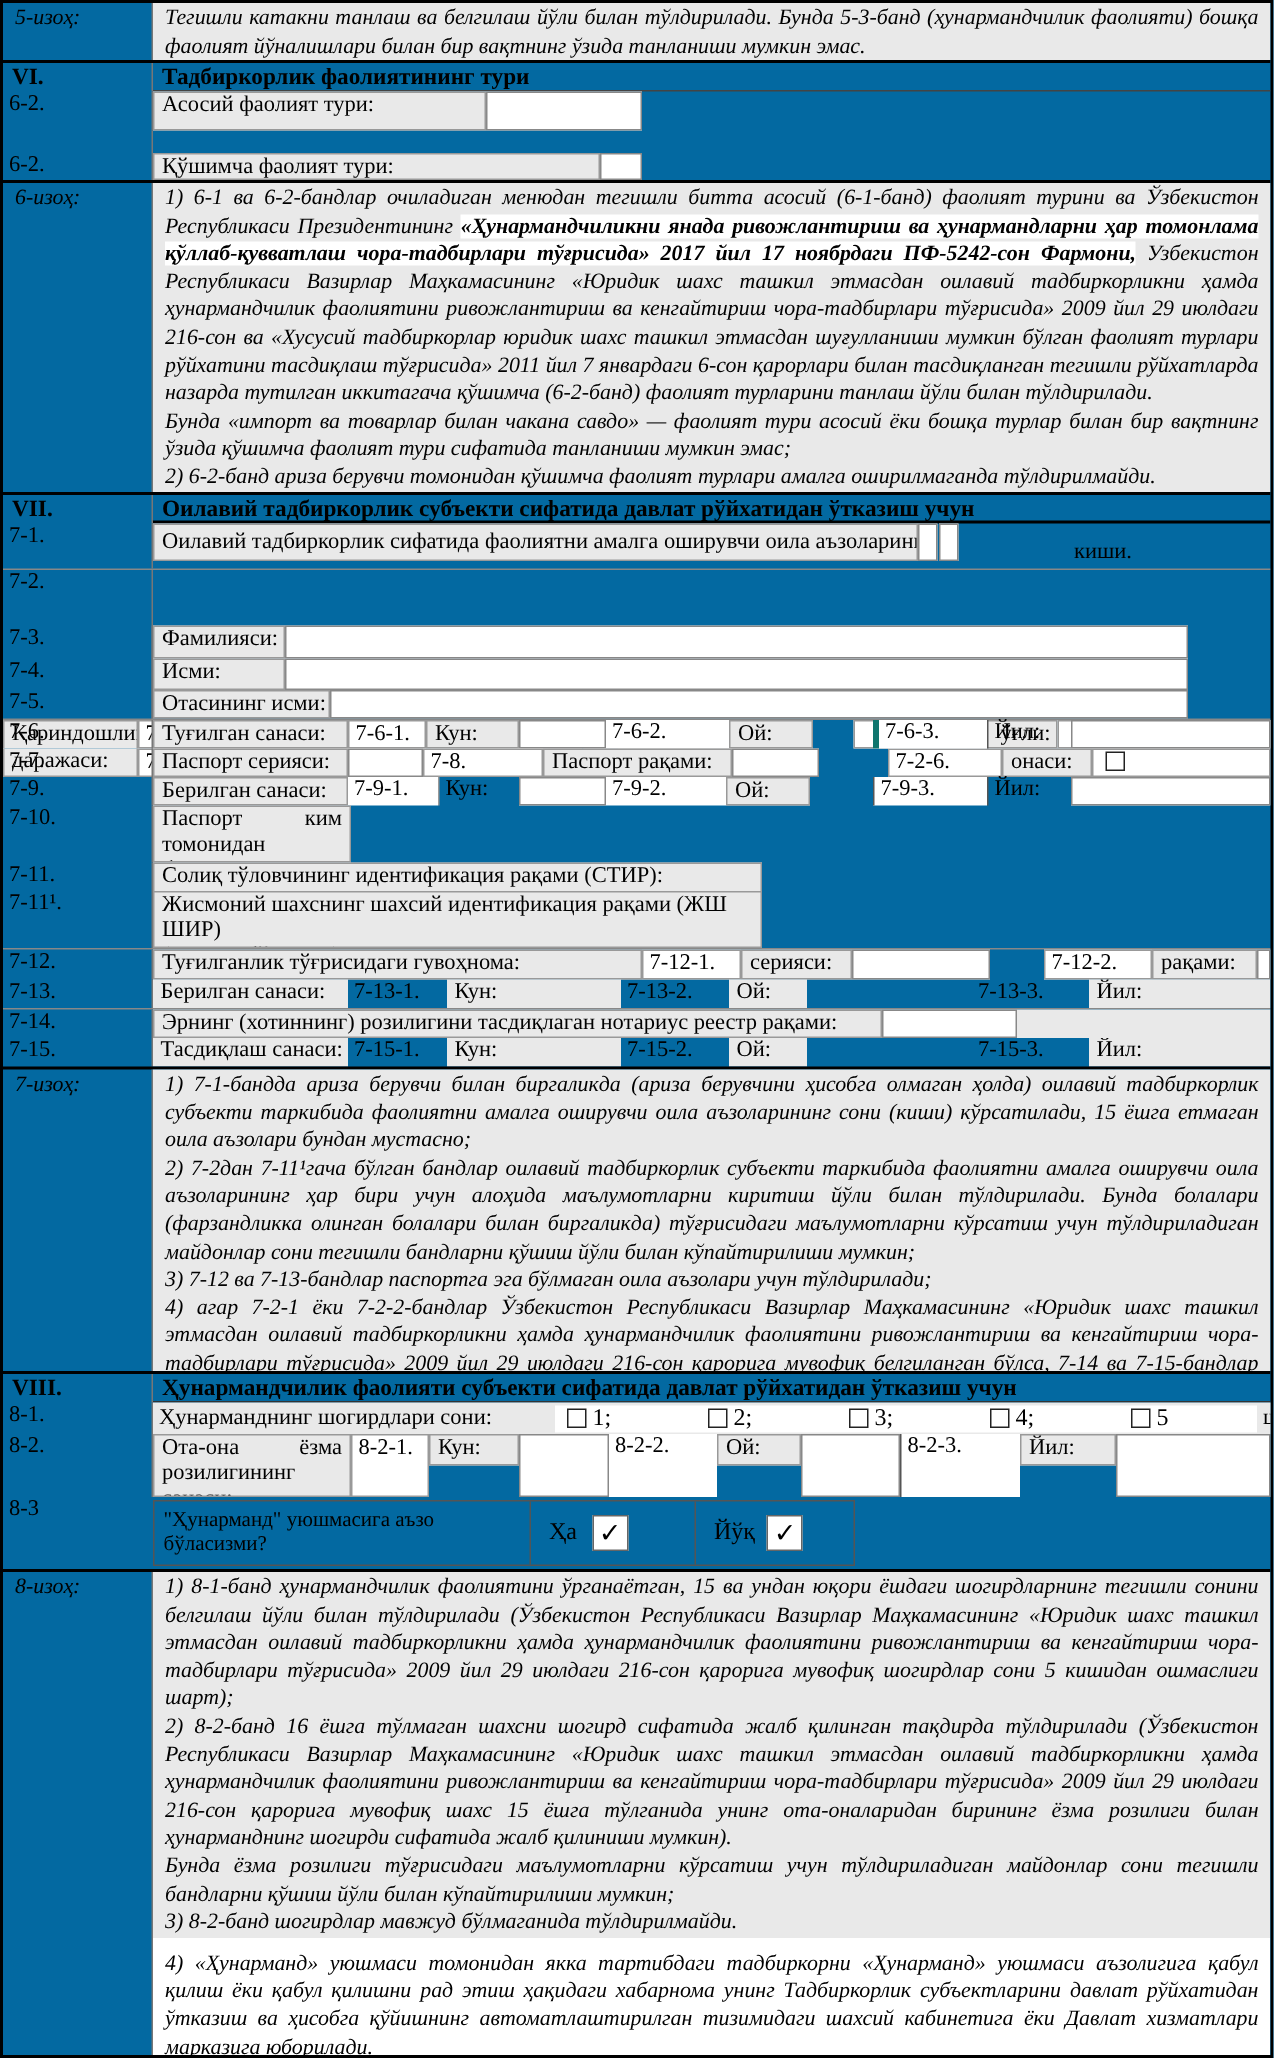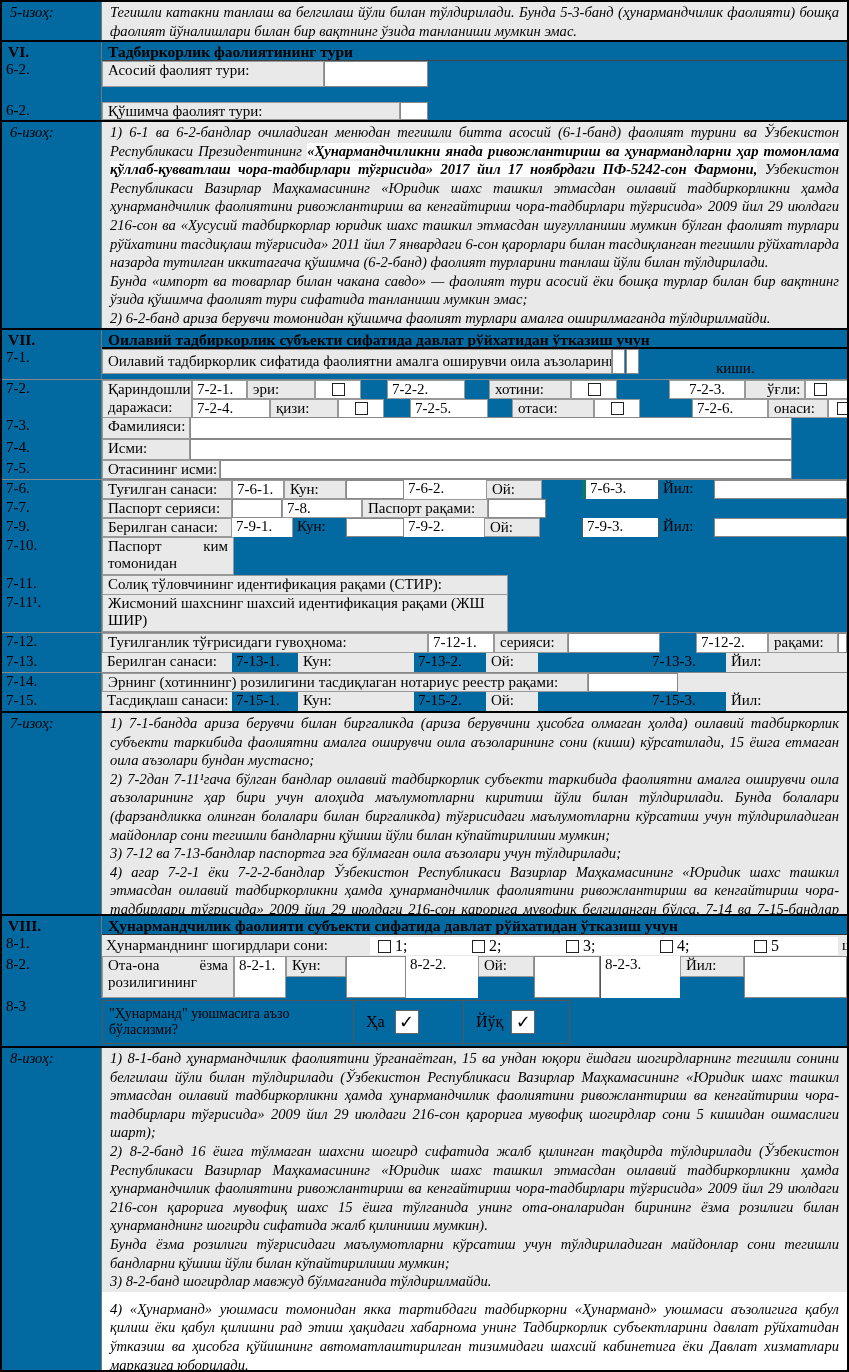--- a/index.html
+++ b/index.html
@@ -79,21 +79,21 @@
     <div class="ct">
       <div class="r">
         <div class="lbl" style="width:510px; height:25px; line-height:23px;text-align:right;">Оилавий тадбиркорлик сифатида фаолиятни амалга оширувчи оила аъзоларининг сони:</div>
         <div class="fld" style="width:13px; height:25px;"></div>
         <div class="fld" style="width:13px; height:25px; margin-left:1px;"></div>
       </div>
       <div class="cell-txt" style="position:absolute; left:610px; top:11px;">киши.</div>
     </div>
   </div>
 
-  <div class="band thin-sep" style="height:38px;">
+  <div class="band thin-sep" style="height:38px;flex-direction:column;">
     <div class="nc cell-txt">7-2.</div>
     <div class="ct">
       <div class="r" style="height:19px;">
         <div class="lbl" style="width:90px; border-bottom:none;">Қариндошлик</div>
         <div class="sub" style="width:55px;">7-2-1.</div>
         <div class="lbl" style="width:68px;">эри:</div>
         <div class="sub" style="width:46px; text-align:center;"><span class="chk"></span></div>
         <div style="width:26px;"></div>
         <div class="sub" style="width:78px;">7-2-2.</div>
         <div style="width:24px;"></div>

